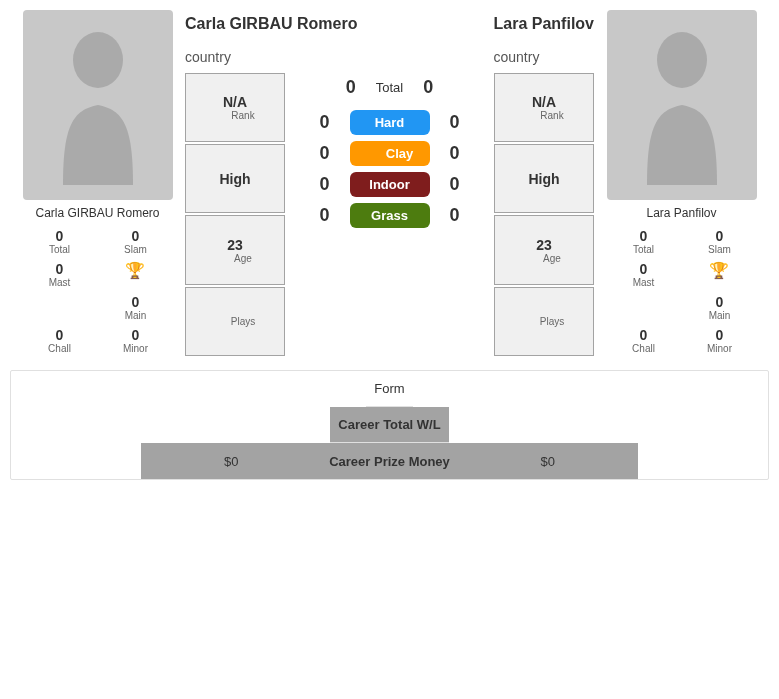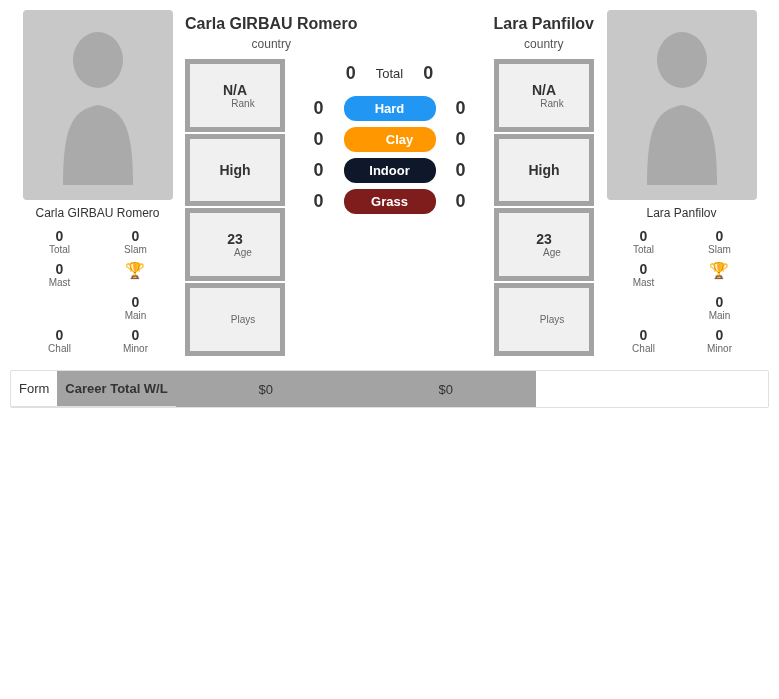--- a/index.html
+++ b/index.html
@@ -68,21 +68,21 @@
     }
 
     .trophy-icon {
       color: #c8a830;
       font-size: 16px;
       margin-bottom: 2px;
     }
 
     .info-box {
       background: #f0f0f0;
-      border: 5px solid #a3a3a3;
+      border: 1px solid #a3a3a3;
       display: flex;
       flex-direction: column;
       align-items: center;
       justify-content: center;
       padding: 8px 4px;
       flex: 1;
     }
 
     .info-box .info-value {
       font-weight: bold;
@@ -126,38 +126,38 @@
 
     .surface-row {
       display: flex;
       align-items: center;
       justify-content: center;
       gap: 10px;
     }
 
     .surface-badge {
       display: inline-block;
-      width: 92px;
+      width: 80px;
       text-align: center;
       padding: 5px 0;
-      border-radius: 12px;
+      border-radius: 6px;
       color: #fff;
       font-size: 13px;
       font-weight: bold;
     }
 
     .badge-hard { background: #2196F3; }
     .badge-clay { background: #FF9800; padding-left: 20px; }
-    .badge-indoor { background: #0f172a; }
-    .badge-grass { background: #7f1d1d; }
+    .badge-indoor { background: #7f1d1d; }
+    .badge-grass { background: #4d7c0f; }
 
     
     .bottom-stats {
       display: flex;
-      flex-direction: row;
+      flex-direction: column;
       gap: 0;
       border: 1px solid #e0e0e0;
       border-radius: 2px;
       align-items: center;
     }
 
     .stats-row {
       display: flex;
       align-items: center;
       border-bottom: 1px solid #e0e0e0;
@@ -221,24 +221,24 @@
     }
 
     .player-title-name {
       font-size: 16px;
       font-weight: bold;
       text-align: center;
       line-height: 1.3;
     }
 
     .player-country-flag {
-      font-size: 12px;
+      font-size: 14px;
       color: #555;
-      text-align: center;
-      margin-top: 2px;
+      text-align: left;
+      margin-top: 14px;
     }
 
     .info-panel {
       width: 100px;
       flex-shrink: 0;
       display: flex;
       flex-direction: column;
       gap: 2px;
     }
 
@@ -437,19 +437,20 @@
       <div class="stats-row-label">Form</div>
     </div>
 
     <div class="stats-row stats-row-bg">
       <div class="stats-row-label bold">Career Total W/L</div>
     </div>
 
 
     <div class="stats-row stats-row-bg" style="display:flex; align-items:center;">
       <div class="stats-row-value">$0</div>
+      <div class="stats-row-label bold">Career Prize Money</div>
       <div class="stats-row-value">$0</div>
     </div>
 
 
   </div>
 
 </div>
 
 </body></html>

